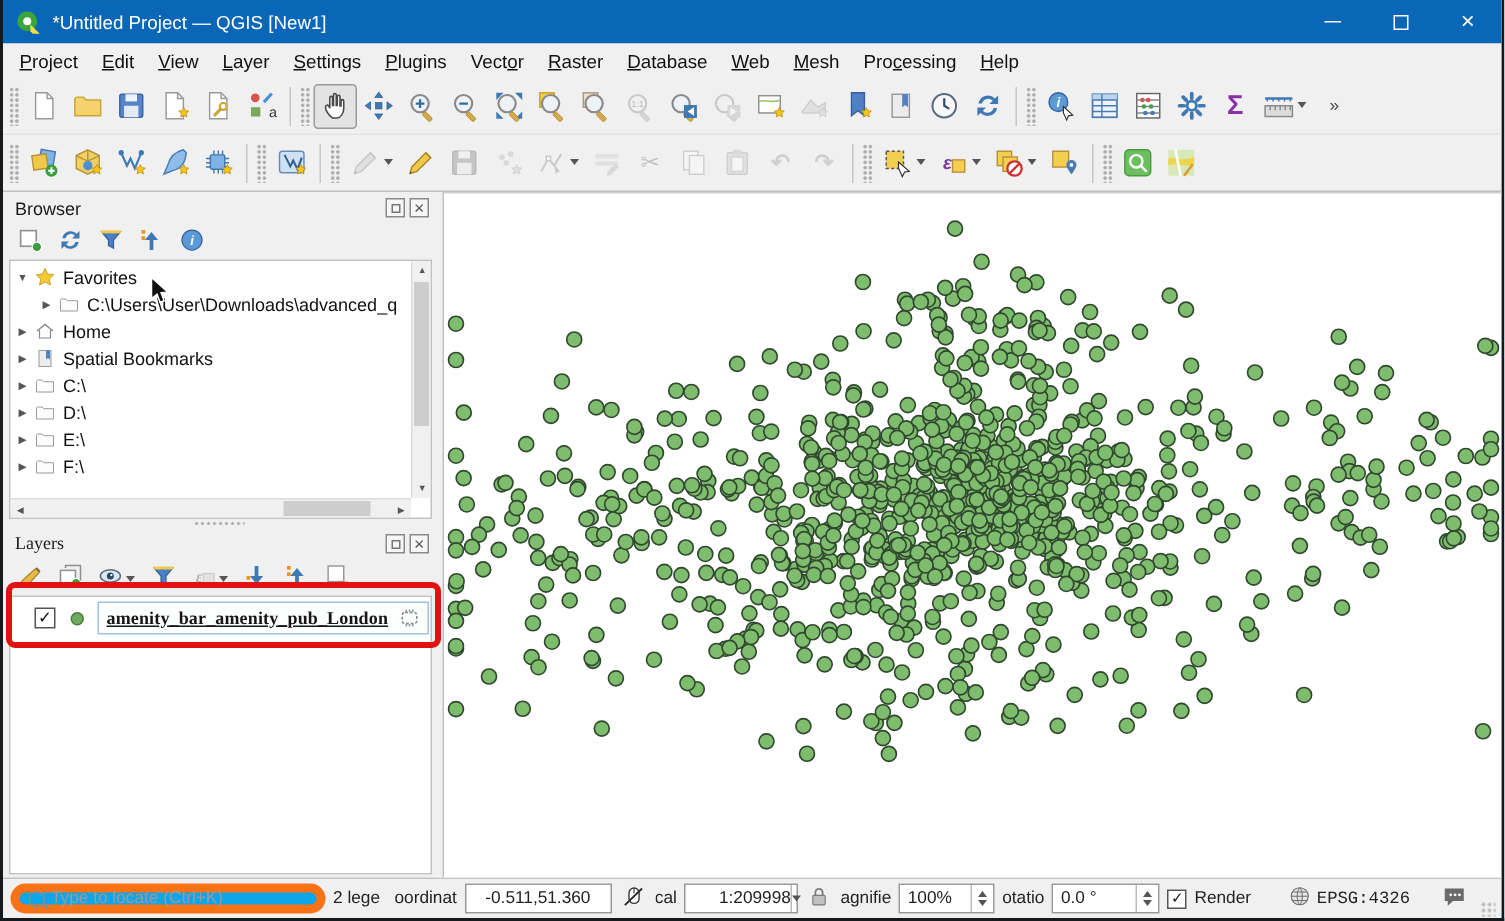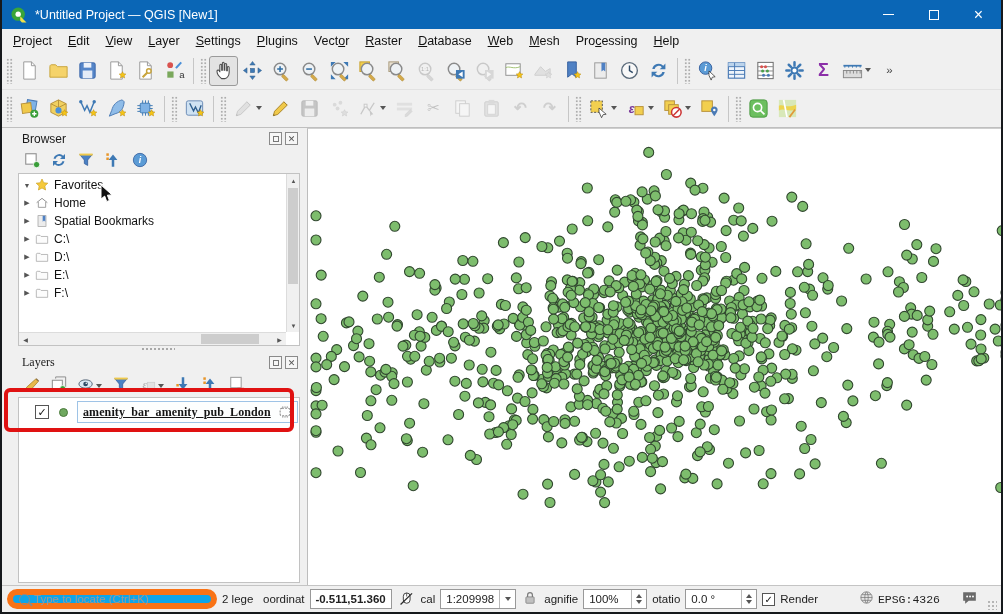--- a/index.html
+++ b/index.html
@@ -27,21 +27,21 @@
   .sep { width:1px; height:26px; background:#c6c6c6; margin:0 4px; flex:0 0 auto; }
   .tb { width:29px; height:30px; display:flex; align-items:center; justify-content:center; position:relative; border-radius:3px; flex:0 0 auto; }
   .tb.act { background:#e3e3e3; border:1px solid #9a9a9a; }
   .tb.gray svg { filter:grayscale(1); opacity:.38; }
   .dd { width:0; height:0; border-left:3.5px solid transparent; border-right:3.5px solid transparent; border-top:4px solid #555; margin-left:2px; flex:0 0 auto; }
   .tb .dd { position:absolute; right:-4px; top:12px; }
   .tb.wdd { margin-right:8px; }
 
   
   .main { flex:1 1 auto; display:flex; position:relative; min-height:0; }
-  .leftcol { width:288px; display:flex; flex-direction:column; flex:0 0 auto;margin-left:12px; }
+  .leftcol { width:288px; display:flex; flex-direction:column; flex:0 0 auto; }
   .vsplit { width:5px; flex:0 0 auto; background:#f0f0f0; }
   .canvas { flex:1; background:#fff; border-left:1px solid #bdbdbd; border-top:1px solid #cfcfcf; position:relative; overflow:hidden; }
 
   .panel { display:flex; flex-direction:column; min-height:0; }
   .panel.browser { height:218px; flex:0 0 auto; }
   .hsplit { height:6px; flex:0 0 auto; display:flex; align-items:center; justify-content:center; }
   .hsplit i { width:34px; height:2px; background:radial-gradient(circle,#a8a8a8 .9px,transparent 1.1px); background-size:4px 2px; }
   .panel.layers { flex:1 1 auto;font-family:Liberation Serif, serif; }
   .p-head { height:19px; display:flex; align-items:center; font-size:12px; color:#1a1a1a; padding:2px 4px 0 8px; }
   .p-head .pbtns { margin-left:auto; display:flex; gap:3px; }
@@ -76,22 +76,22 @@
 
   
   .statusbar { height:27px; border-top:1px solid #c4c4c4; background:#f0f0f0; display:flex; align-items:center; font-size:11.5px; color:#222; padding:0 4px 0 5px; gap:5px; flex:0 0 auto; }
   .locator { width:210px; height:20px; border:6px solid #f97316; border-radius:10px; background:#0ea5e9; display:flex; align-items:center; padding:0 6px; gap:4px; flex:0 0 auto; }
   .locator input { border:none; outline:none; flex:1; font-size:11.5px; font-family:"Liberation Sans",sans-serif; color:#333; background:transparent; min-width:0; }
   .locator input::placeholder { color:#9a9a9a; }
   .mag-mini { width:11px; height:11px; border:1.5px solid #8a8a8a; border-radius:50%; position:relative; flex:0 0 auto; }
   .mag-mini::after { content:""; position:absolute; width:5px; height:1.5px; background:#8a8a8a; transform:rotate(45deg); right:-4px; bottom:-1px; }
   .sb-label { color:#222; white-space:nowrap; overflow:hidden; flex:0 0 auto; }
   .sb-box { height:20px; border:1px solid #999; background:#fff; display:flex; align-items:center; justify-content:center; font-size:11.5px; flex:0 0 auto; }
-  .coordbox { width:82px;font-weight:bold; }
-  .scale-combo { width:76px; justify-content:space-between; padding-left:5px; }
+  .coordbox { width:98px; }
+  .scale-combo { width:76px; justify-content:space-between; padding-left:22px; }
   .combo-arrow { width:16px; height:18px; border-left:1px solid #bbb; display:flex; align-items:center; justify-content:center; }
   .spin { justify-content:space-between; padding-left:5px; }
   .spin .arrows { width:15px; height:18px; border-left:1px solid #bbb; display:flex; flex-direction:column; align-items:center; justify-content:center; gap:2px; }
   .tri-up { width:0; height:0; border-left:3px solid transparent; border-right:3px solid transparent; border-bottom:4px solid #555; }
   .tri-dn { width:0; height:0; border-left:3px solid transparent; border-right:3px solid transparent; border-top:4px solid #555; }
   .rcheck { width:13px; height:13px; border:1px solid #555; background:#fff; font-size:10px; line-height:11px; text-align:center; color:#111; flex:0 0 auto; }
   .grip-corner { width:10px; height:10px; margin-left:2px; background:radial-gradient(circle,#b5b5b5 1px,transparent 1.2px); background-size:4px 4px; align-self:flex-end; }
   .sb-right { margin-left:auto; display:flex; align-items:center; gap:6px;font-family:Liberation Mono, monospace; }
 </style>
 </head>
@@ -572,20 +572,27 @@
             </div>
           </div>
         <div class="tree-wrap">
           <div class="tree" id="browser-tree-rows">
               <div class="trow" style="padding-left: 2px;">
                 <span class="texp">▼</span>
                 <svg width="16" height="16" viewBox="0 0 24 24">
                   <path d="M12 3l2.6 5.6 6.1.7-4.5 4.2 1.2 6-5.4-3-5.4 3 1.2-6L3.3 9.3l6.1-.7z" fill="#f5c93a" stroke="#caa020"></path>
                 </svg>
                 <span>Favorites</span>
+              </div>
+              <div class="trow" style="padding-left: 18px;">
+                <span class="texp">▶</span>
+                <svg width="16" height="16" viewBox="0 0 24 24">
+                  <path d="M3.5 8c0-.8.5-1.5 1.3-1.5h4.2l1.7 1.7h9.8v10.3H3.5z" fill="#fcfcfc" stroke="#9a9a9a"></path>
+                </svg>
+                <span>C:\Users\User\Downloads\advanced_q</span>
               </div>
               <div class="trow" style="padding-left: 2px;">
                 <span class="texp">▶</span>
                 <svg width="16" height="16" viewBox="0 0 24 24">
                   <path d="M4 11.5L12 5l8 6.5" fill="none" stroke="#8a8a8a" stroke-width="1.4"></path>
                   <path d="M6.5 10v8.5h11V10" fill="#fff" stroke="#8a8a8a" stroke-width="1.2"></path>
                 </svg>
                 <span>Home</span>
               </div>
               <div class="trow" style="padding-left: 2px;">

